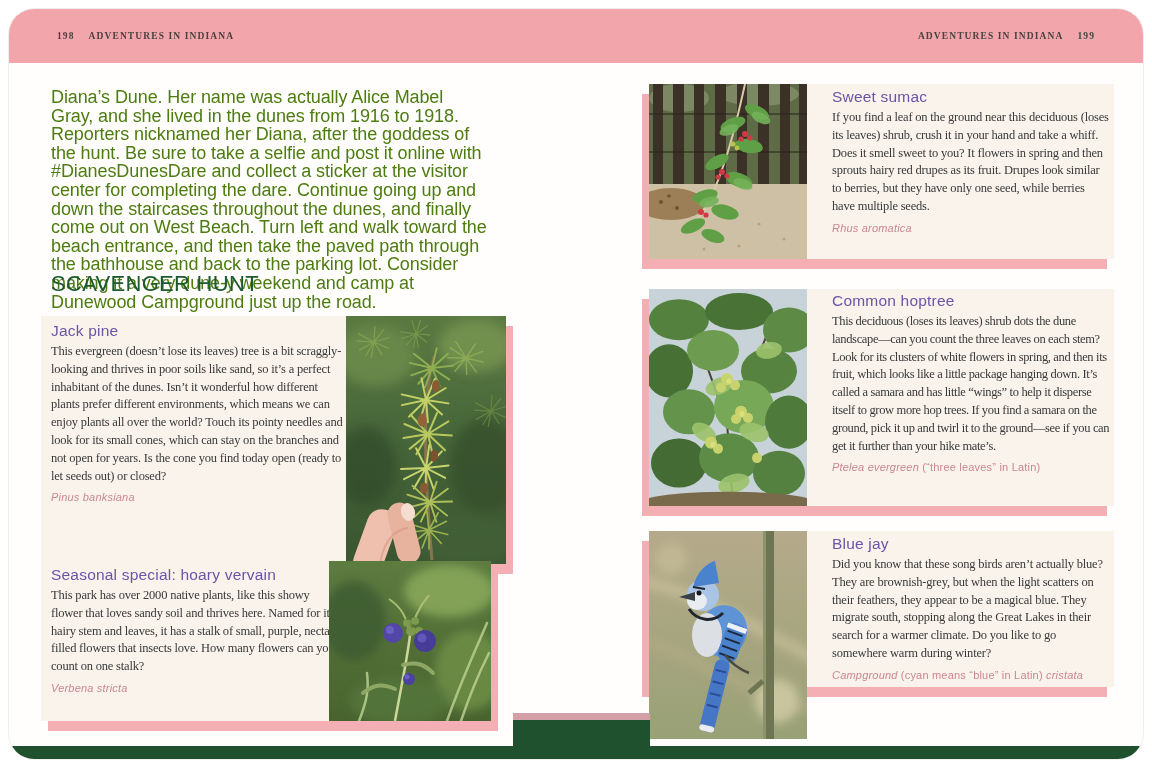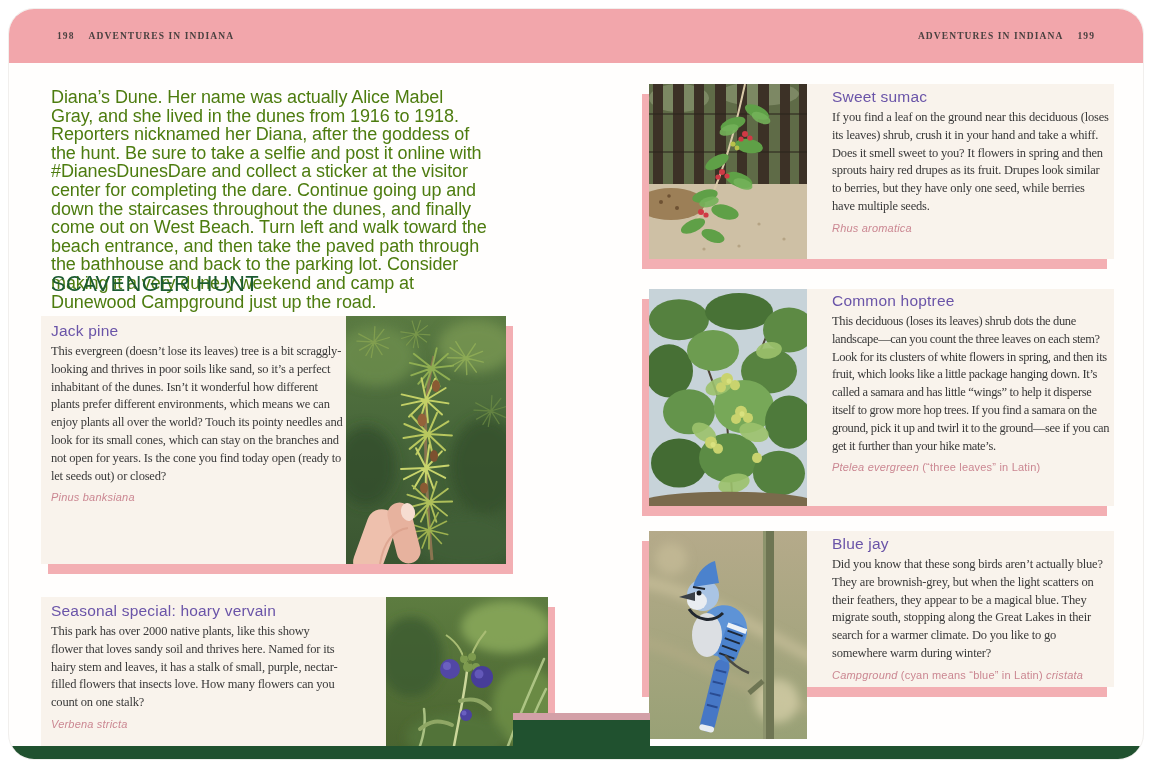--- a/index.html
+++ b/index.html
@@ -42,21 +42,21 @@
     line-height:13px;color:#cb8792;letter-spacing:.2px;
   }
   .sci i{}
   .card-text{position:absolute;}
   .photo{position:absolute;display:block;}
 
   #card-jackpine{left:32px;top:307px;width:465px;height:248px;}
   #card-jackpine .card-text{left:10px;top:6px;width:292px;}
   #card-jackpine .photo{right:0;top:0;width:160px;height:248px;}
 
-  #card-vervain{left:32px;top:588px;width:507px;height:160px;}
+  #card-vervain{left:32px;top:552px;width:438px;height:160px;padding-left:12px;}
   #card-vervain .card-text{left:10px;top:5px;width:292px;}
   #card-vervain .photo{right:0;top:0;width:162px;height:160px;}
 
   #card-sumac{left:640px;top:75px;width:465px;height:175px;}
   #card-sumac .photo{left:0;top:0;width:158px;height:175px;}
   #card-sumac .card-text{left:183px;top:4px;width:278px;}
 
   #card-hoptree{left:640px;top:280px;width:465px;height:217px;}
   #card-hoptree .photo{left:0;top:0;width:158px;height:217px;}
   #card-hoptree .card-text{left:183px;top:3px;width:278px;}

